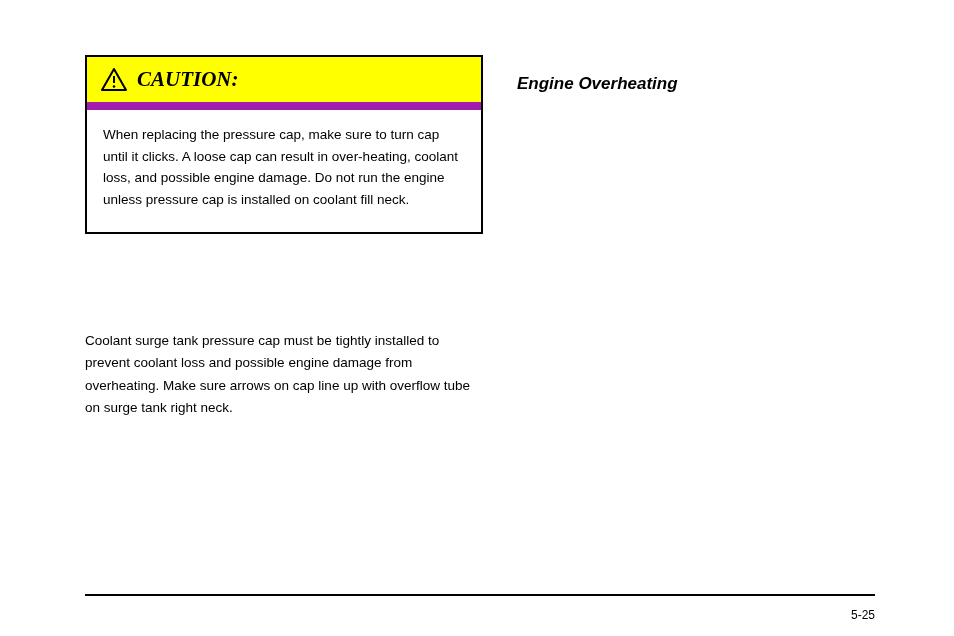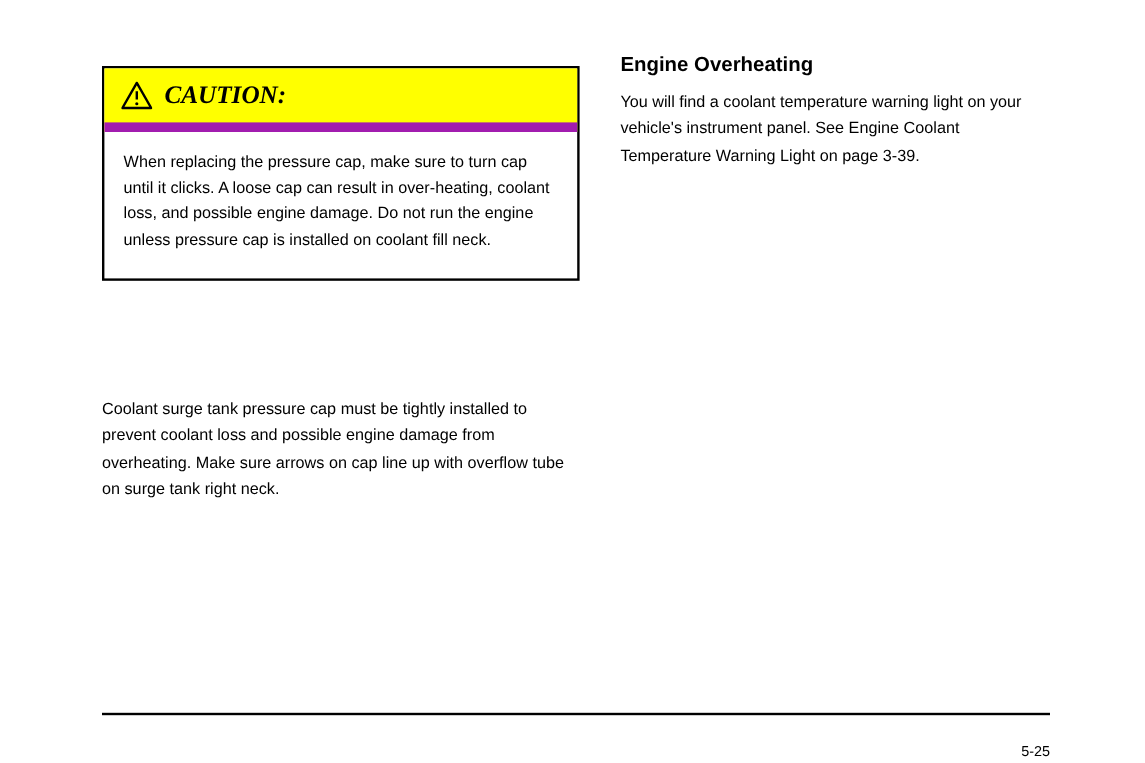--- a/index.html
+++ b/index.html
@@ -43,22 +43,23 @@
   .caution-body {
     padding: 14px 16px 22px 16px;
     font-size: 13.5px;
     line-height: 1.6;
     color: #000;
     border-radius: 28px;
   }
   .right-col {
     position: absolute;
     left: 432px;
-    top: 44px;
+    top: 74px;
     width: 358px;
+    font-style: italic;
   }
   .section-heading {
     font-size: 17px;
     font-weight: bold;
     margin-bottom: 10px;
   }
   .body-text {
     font-size: 13.5px;
     line-height: 1.65;
     margin-bottom: 10px;
@@ -72,21 +73,21 @@
   .footer-rule {
     position: absolute;
     left: 0;
     bottom: 40px;
     width: 790px;
     height: 0;
     border-top: 2px solid #000;
   }
   .page-number {
     position: absolute;
-    bottom: 3px;
+    bottom: 14px;
     right: 0;
     font-size: 12px;
   }
 </style>
 </head>
 <body>
 
 <div class="page">
 
   <div class="caution-box">
@@ -102,18 +103,17 @@
     </div>
     <div class="caution-body">When replacing the pressure cap, make sure to turn cap until it clicks. A loose cap can result in over-heating, coolant loss, and possible engine damage. Do not run the engine unless pressure cap is installed on coolant fill neck.</div>
   </div>
 
   <div class="left-body">
     <p class="body-text">Coolant surge tank pressure cap must be tightly installed to prevent coolant loss and possible engine damage from overheating. Make sure arrows on cap line up with overflow tube on surge tank right neck.</p>
   </div>
 
   <div class="right-col">
     <h2 class="section-heading">Engine Overheating</h2>
-    <p class="body-text">You will find a coolant temperature warning light on your vehicle's instrument panel. See Engine Coolant Temperature Warning Light on page 3-39.</p>
   </div>
 
   <div class="footer-rule"></div>
   <div class="page-number">5-25</div>
 </div>
 
 </body></html>

